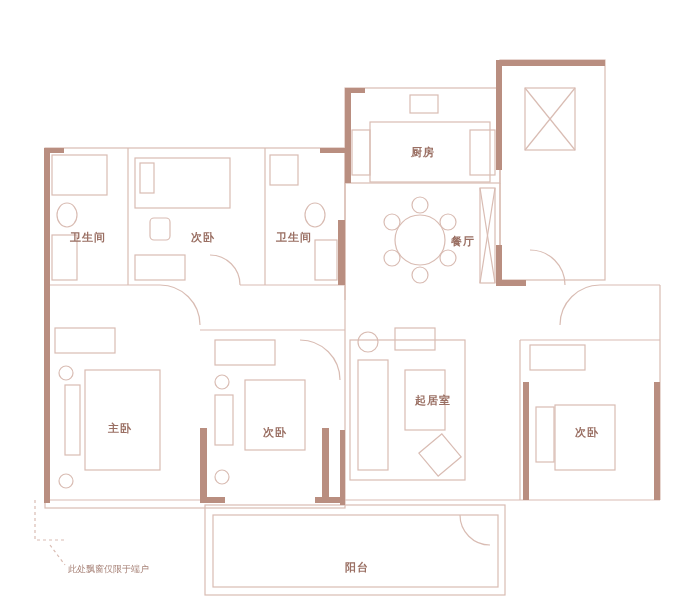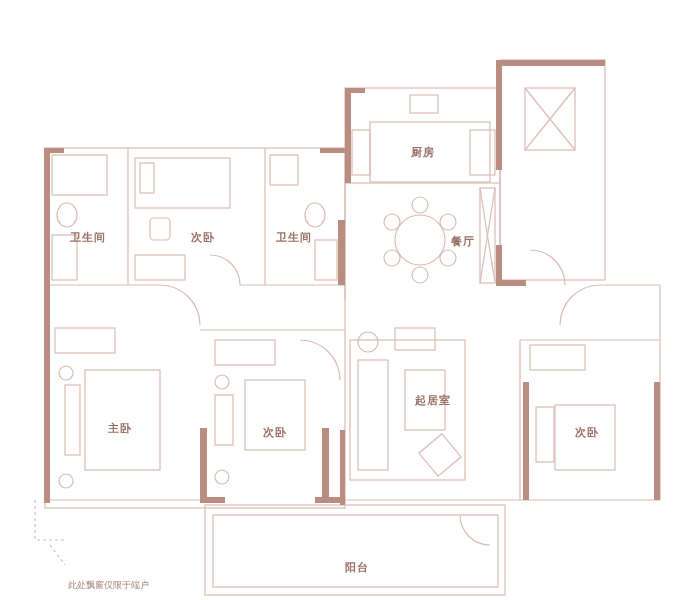--- a/index.html
+++ b/index.html
@@ -128,13 +128,13 @@
 <div class="lbl" style="left:203px;top:237px;">次卧</div>
 <div class="lbl" style="left:294px;top:237px;">卫生间</div>
 <div class="lbl" style="left:423px;top:152px;">厨房</div>
 <div class="lbl" style="left:423px;top:241px;margin-left:40px;">餐厅</div>
 <div class="lbl" style="left:120px;top:428px;">主卧</div>
 <div class="lbl" style="left:275px;top:432px;">次卧</div>
 <div class="lbl" style="left:433px;top:400px;text-align:right;">起居室</div>
 <div class="lbl" style="left:587px;top:432px;">次卧</div>
 <div class="lbl" style="left:357px;top:567px;font-family:Liberation Serif, serif;">阳台</div>
 
-<div class="note" style="left:68px;top:563px;margin-top:16px;">此处飘窗仅限于端户</div>
+<div class="note" style="left:68px;top:563px;">此处飘窗仅限于端户</div>
 
 </body></html>

